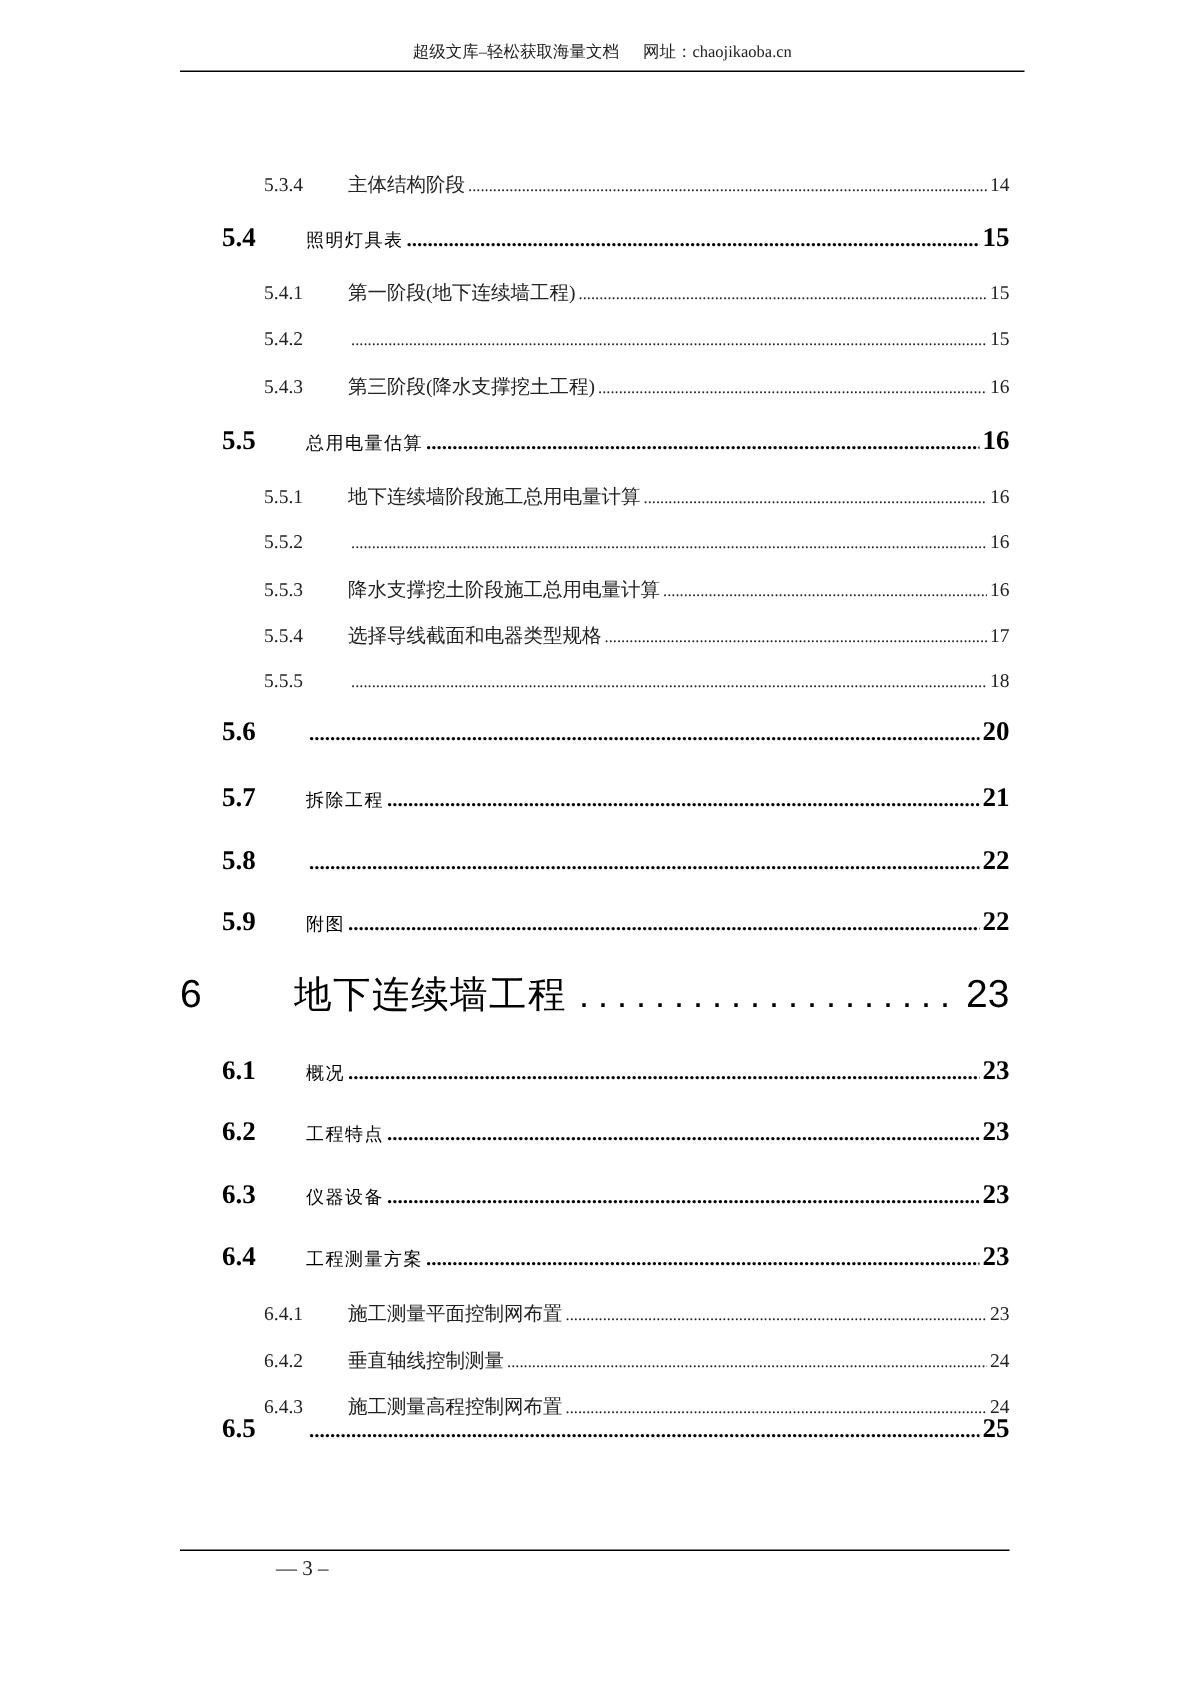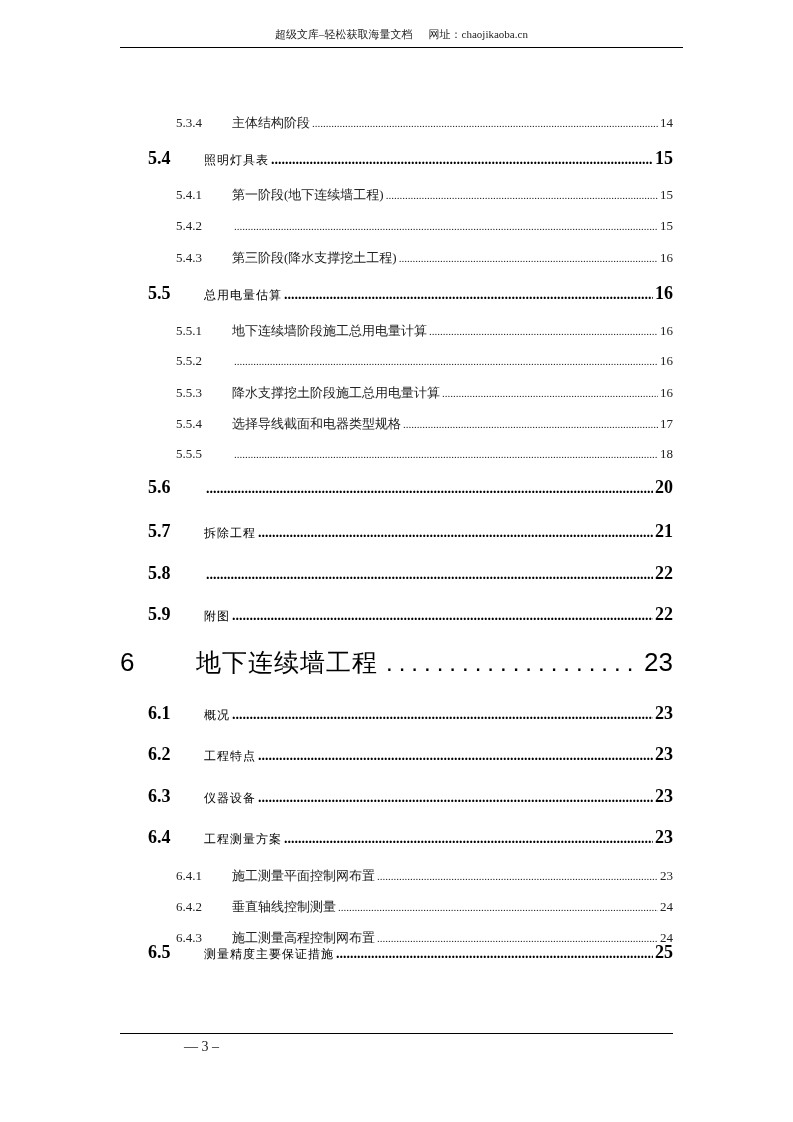--- a/index.html
+++ b/index.html
@@ -171,20 +171,19 @@
       <span class="pg">24</span>
     </div>
     <div class="row l3" style="top: 929px;">
       <span class="num">6.4.3</span>
       <span class="title">施工测量高程控制网布置</span>
       <span class="dots"></span>
       <span class="pg">24</span>
     </div>
     <div class="row l2" style="top: 942px;">
       <span class="num">6.5</span>
-      <span class="title">测量精度主要保证措施</span>
       <span class="dots"></span>
       <span class="pg">25</span>
     </div>
   </div>
 
 <div class="ftr"></div>
 <div class="pgnum">— 3 –</div>
 
 </body></html>

